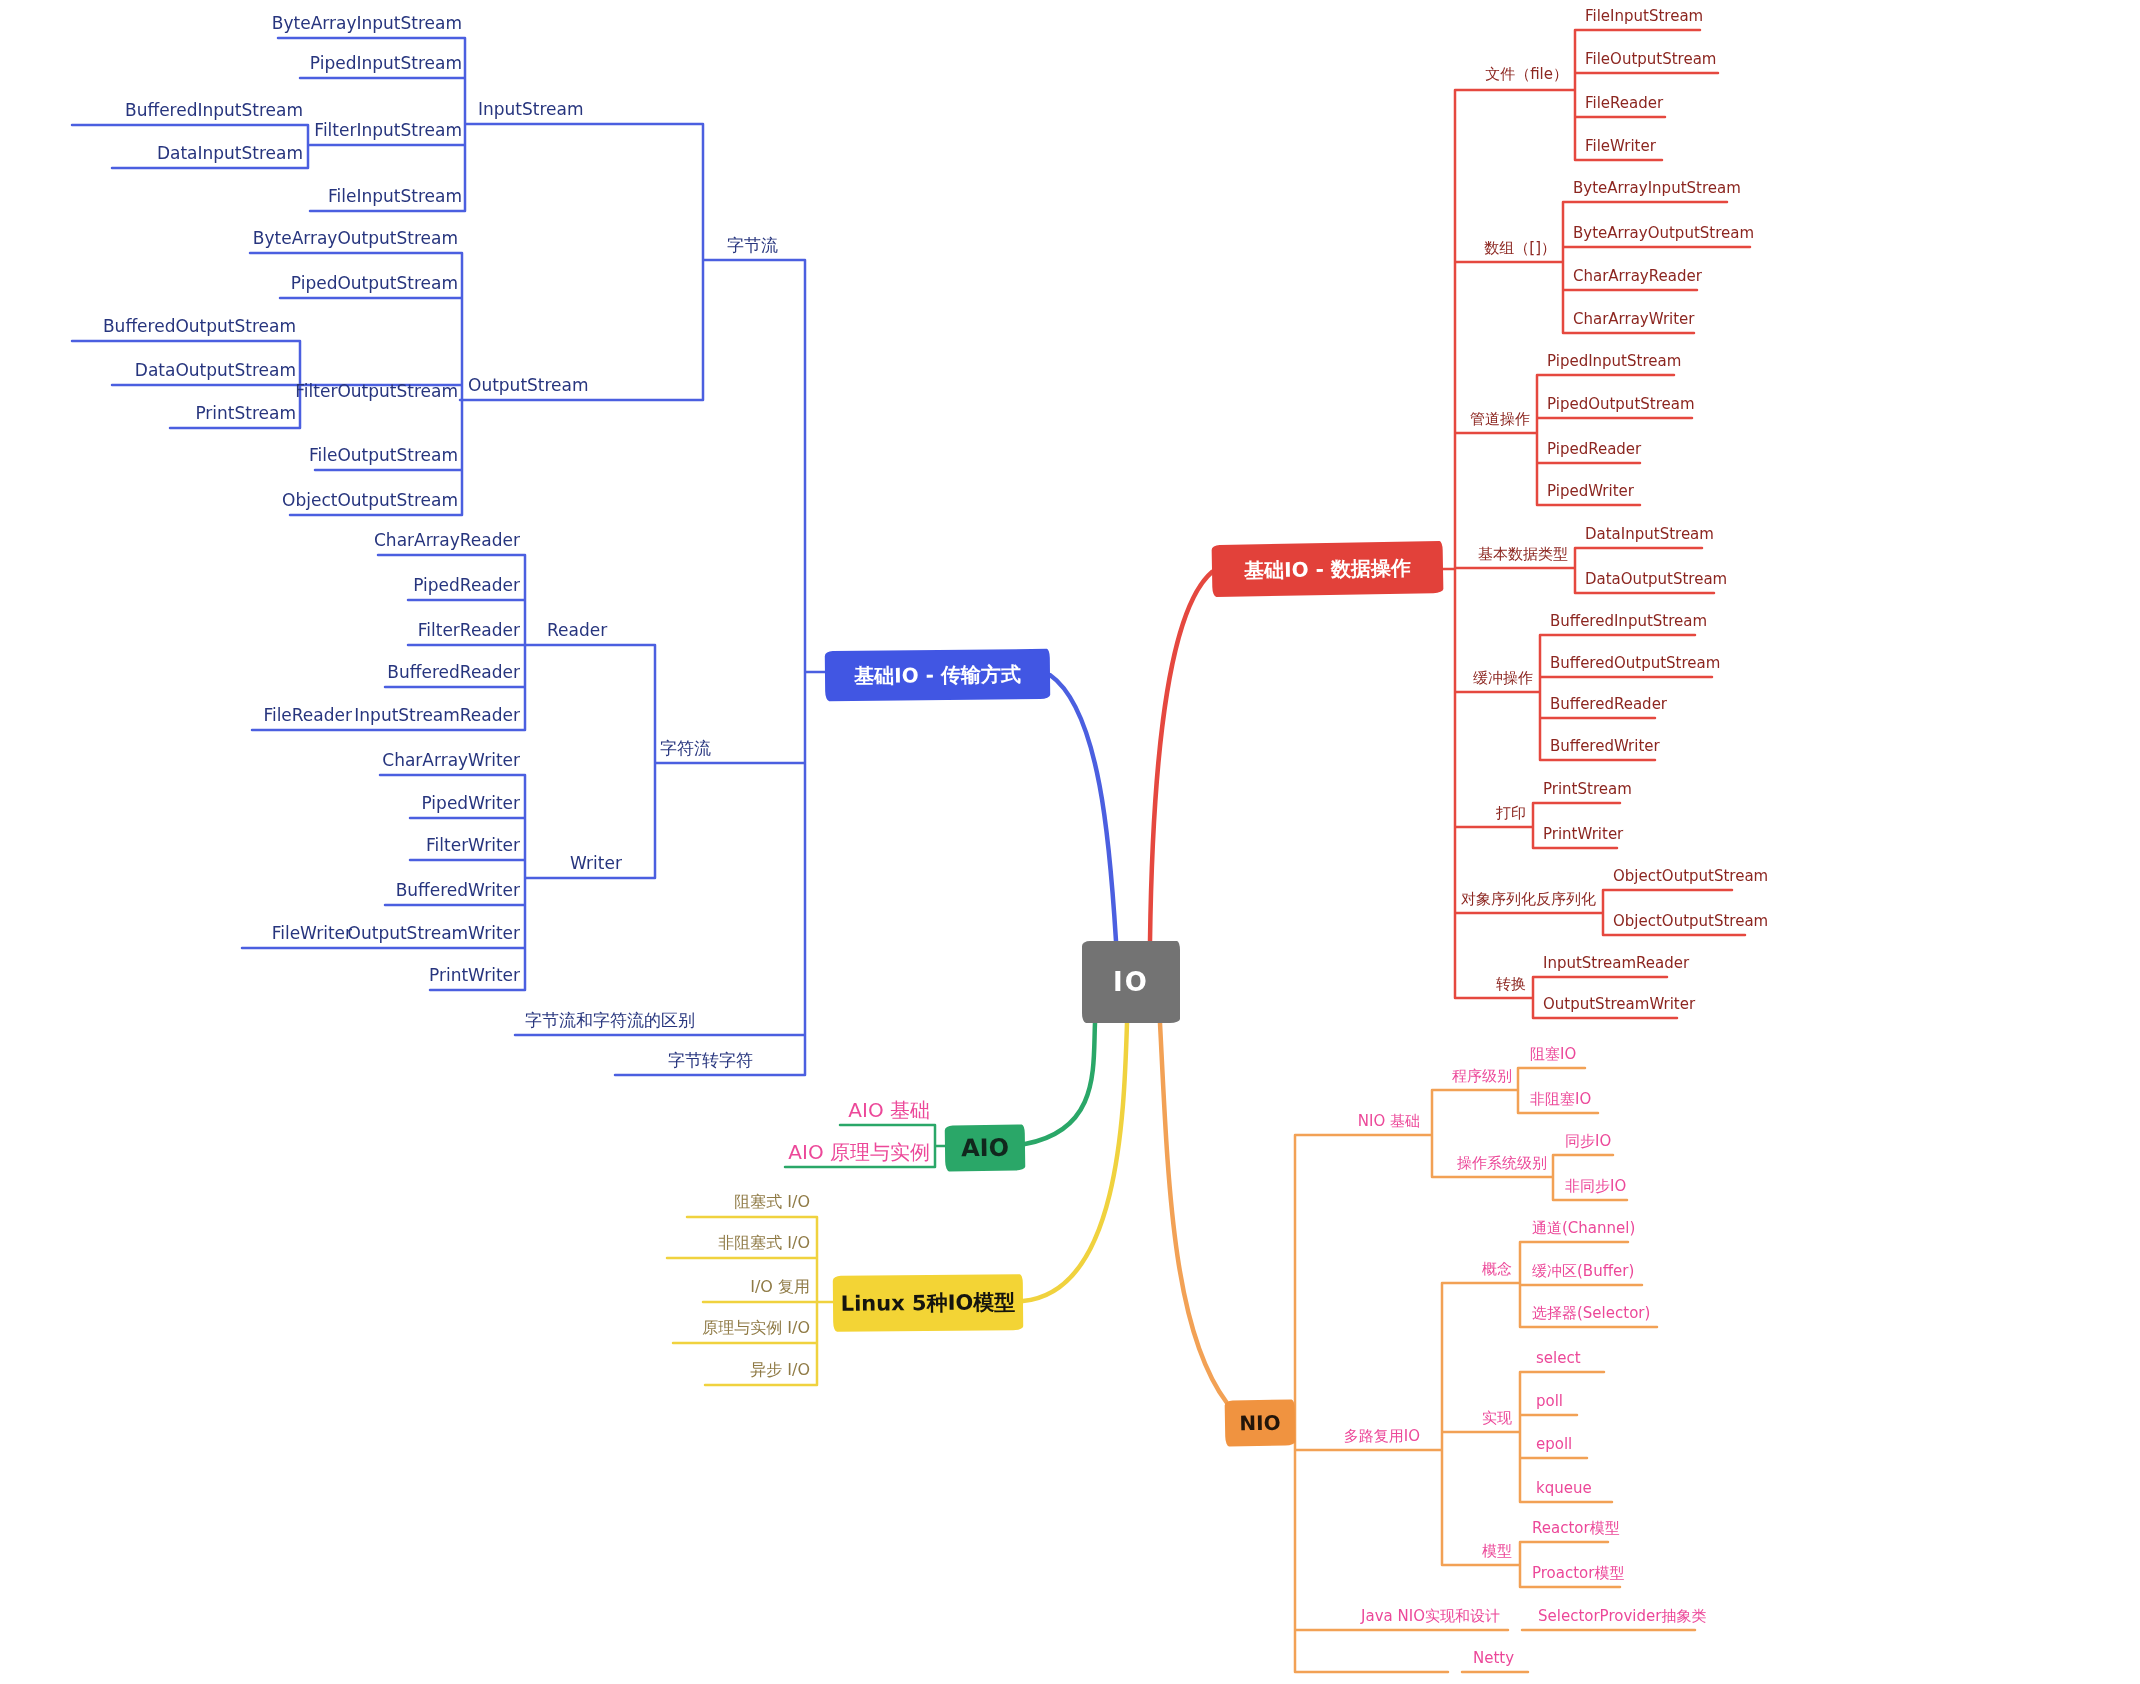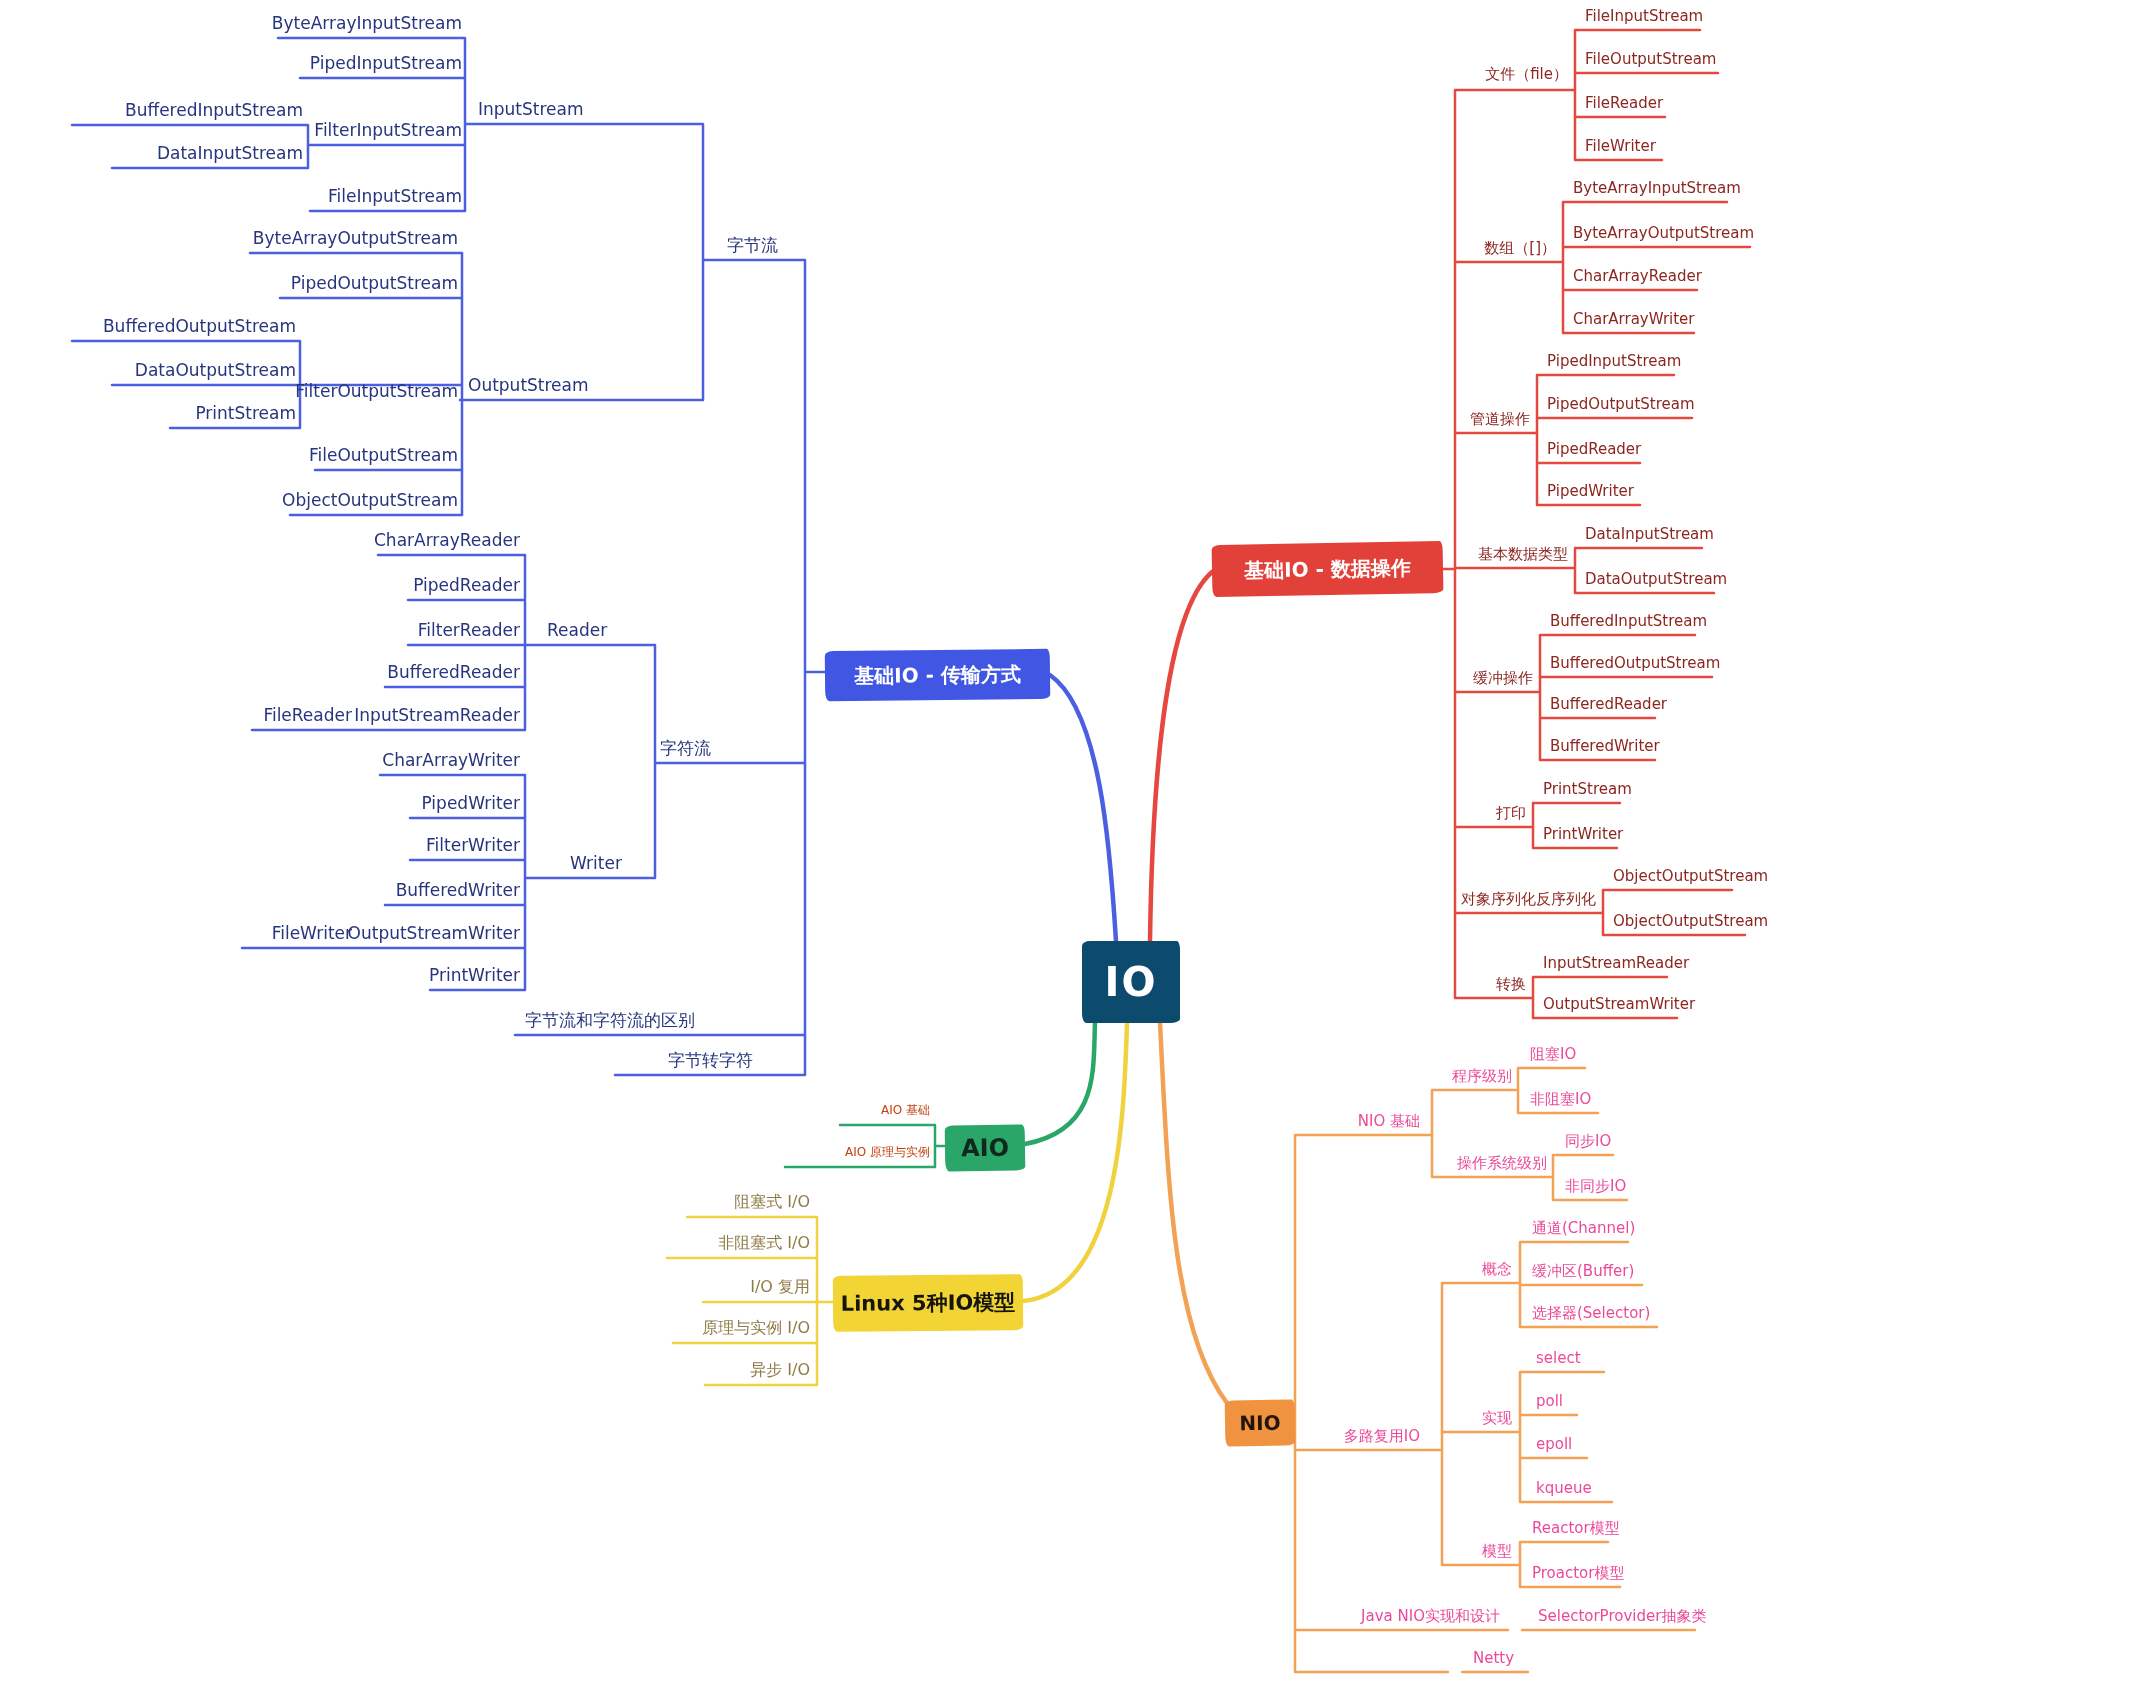--- a/index.html
+++ b/index.html
@@ -2,28 +2,28 @@
 <html><head>
 <meta charset="utf-8">
 <style>
   html,body{margin:0;padding:0;background:#fff;}
   .canvas{position:relative;width:2140px;height:1684px;background:#ffffff;
           font-family:"DejaVu Sans",sans-serif;overflow:hidden;}
   .wires{position:absolute;left:0;top:0;width:2140px;height:1684px;}
   .lbl{position:absolute;white-space:nowrap;line-height:22px;height:22px;}
   .b{color:#27357e;font-size:17px;}
   .r{color:#8c2620;font-size:15px;}
-  .g{color:#c2410c;font-size:12px;}
+  .g{color:#ec4899;font-size:20px;}
   .y{color:#8f7a45;font-size:16px;}
   .o{color:#ec4899;font-size:15px;}
   .node{position:absolute;display:flex;align-items:center;justify-content:center;
         font-weight:bold;white-space:nowrap;
         border-radius:8px 3px 10px 4px / 5px 9px 4px 10px;}
-  .node-io{left:1082px;top:941px;width:98px;height:82px;background:#0c4a6e;color:#ffffff;
-           font-size:40px;letter-spacing:2px;}
+  .node-io{left:1082px;top:941px;width:98px;height:82px;background:#737373;color:#ffffff;
+           font-size:26px;letter-spacing:2px;}
   .node-transfer{left:825px;top:650px;width:225px;height:50px;background:#4156e3;color:#fff;
            font-size:20px;transform:rotate(-.6deg);}
   .node-dataops{left:1212px;top:543px;width:231px;height:52px;background:#e2413a;color:#fff;
            font-size:20px;transform:rotate(-1deg);}
   .node-aio{left:945px;top:1125px;width:80px;height:46px;background:#2aa768;color:#11271d;
            font-size:24px;transform:rotate(-.8deg);}
   .node-linux{left:833px;top:1275px;width:190px;height:56px;background:#f3d435;color:#15150e;
            font-size:21px;transform:rotate(-.5deg);}
   .node-nio{left:1225px;top:1400px;width:70px;height:46px;background:#f09340;color:#23150a;
            font-size:20px;transform:rotate(-1deg);}

